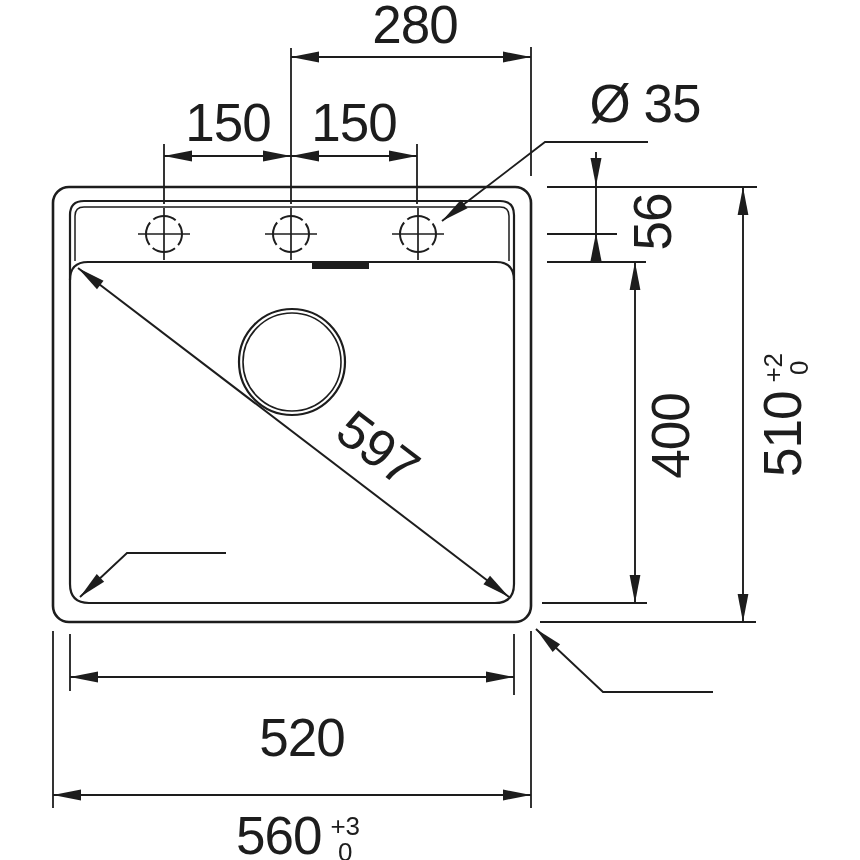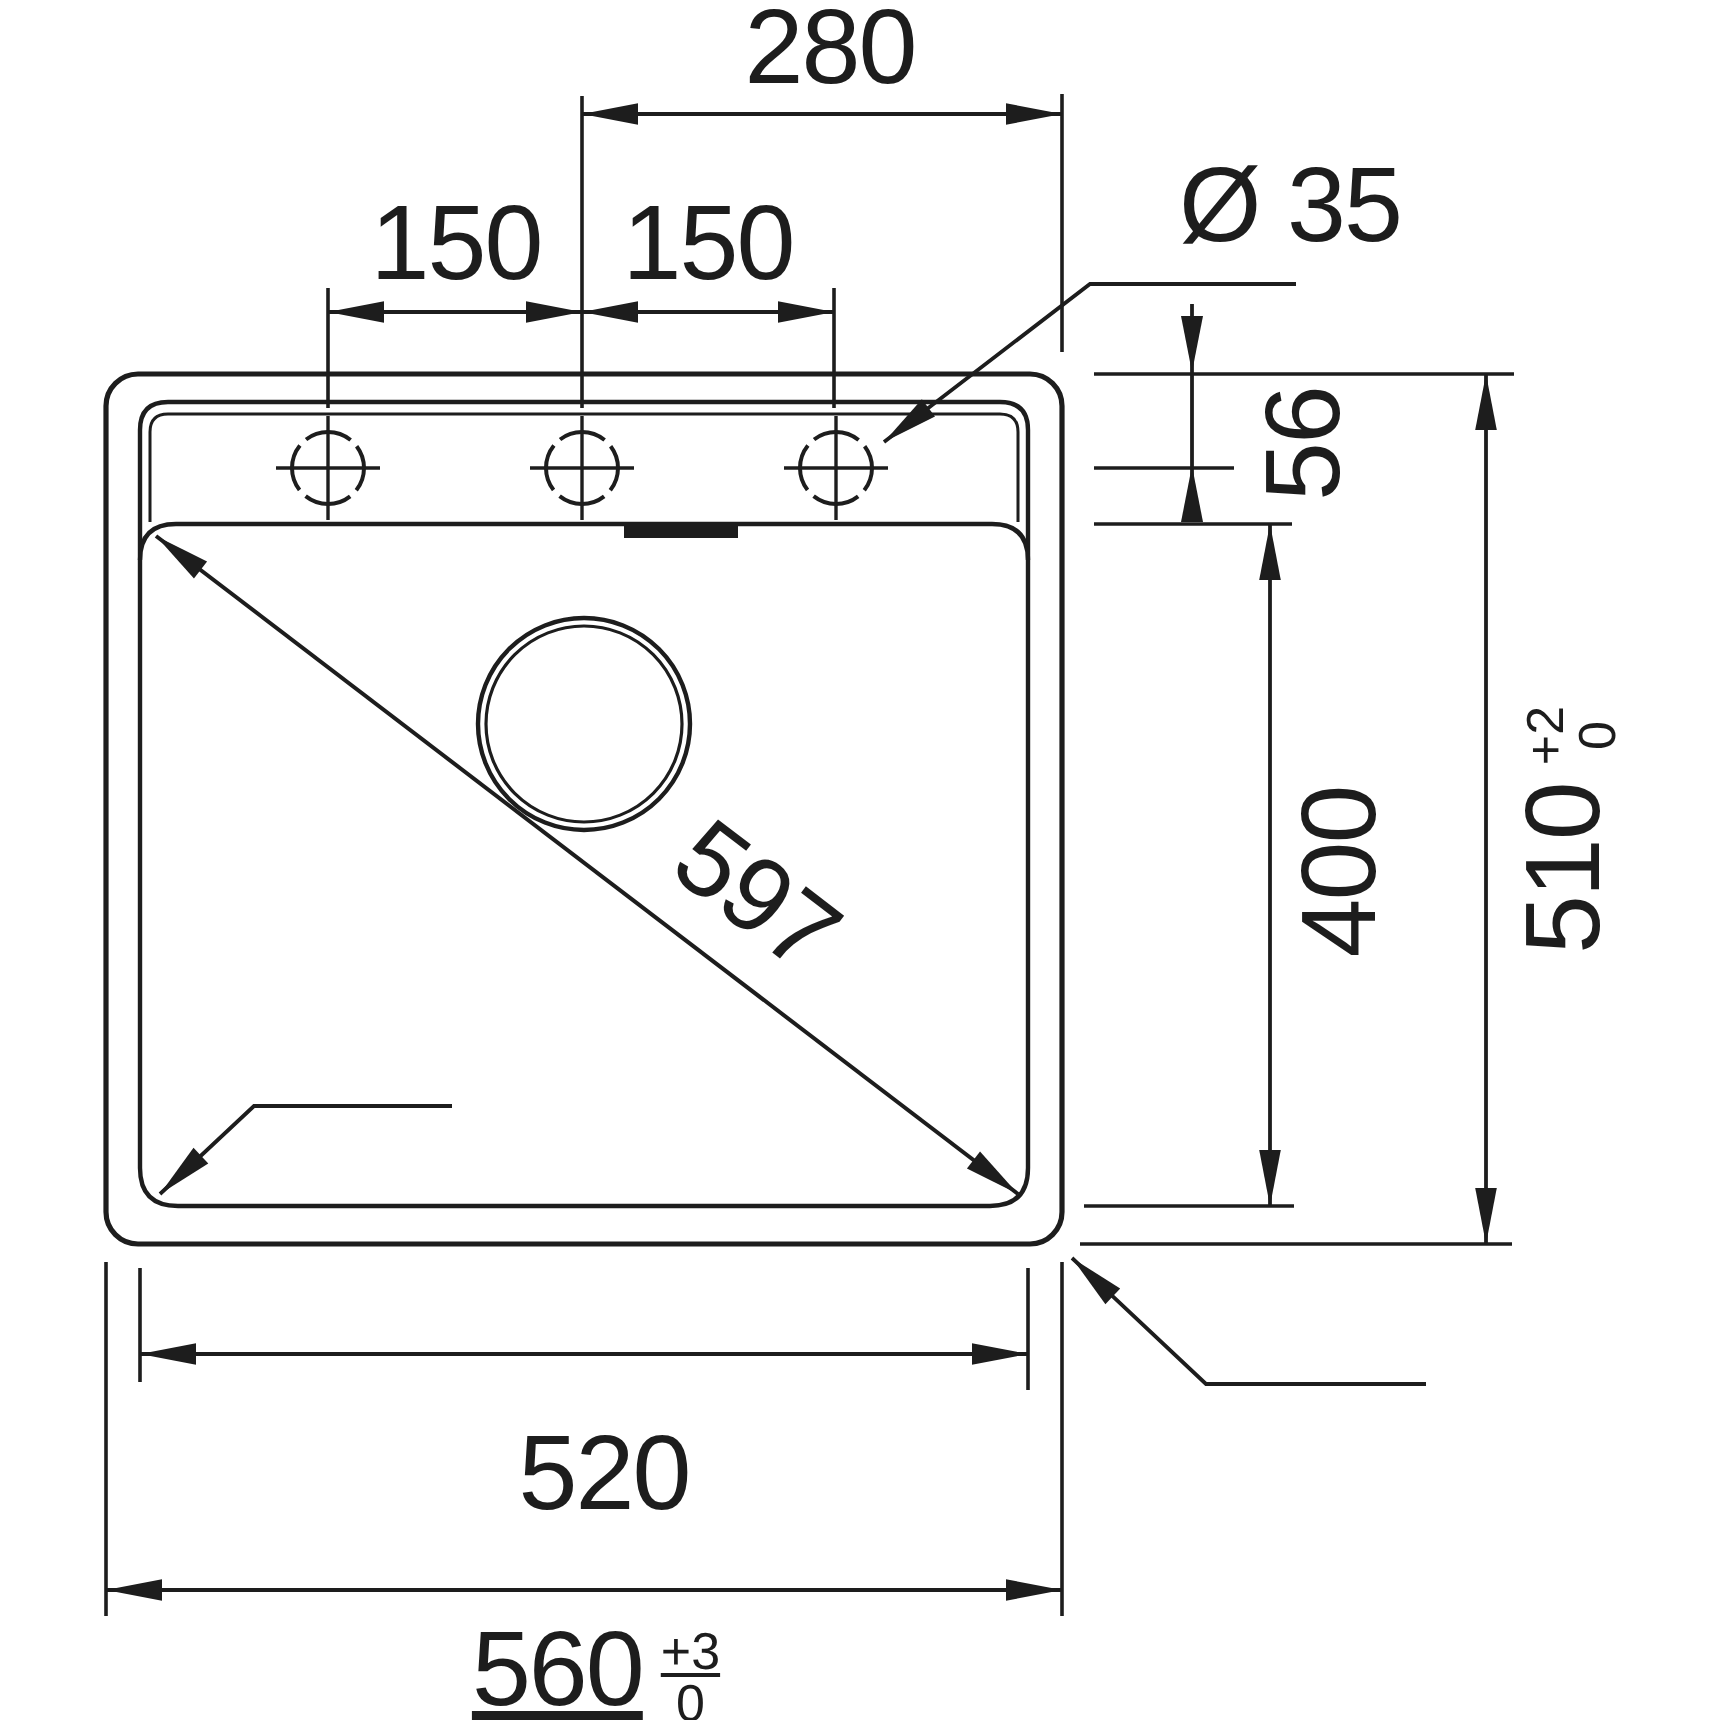--- a/index.html
+++ b/index.html
@@ -124,21 +124,21 @@
       <span class="tol">
         <span class="t">+2</span>
         <span class="t">0</span>
       </span>
     </div>
   </div>
 
   <div class="lbl diag" style="left:378px; top:448px;">597</div>
   <div class="lbl" style="left:302px; top:721px;margin-top:16px;">520</div>
 
-  <div class="lbl" style="left:298px; top:835px;text-decoration:underline;">
+  <div class="lbl" style="left:298px; top:835px;">
     <div class="dim-tol-row">
       <span>560</span>
       <span class="tol">
         <span class="t">+3</span>
         <span class="t">0</span>
       </span>
     </div>
   </div>
 
 </div>

